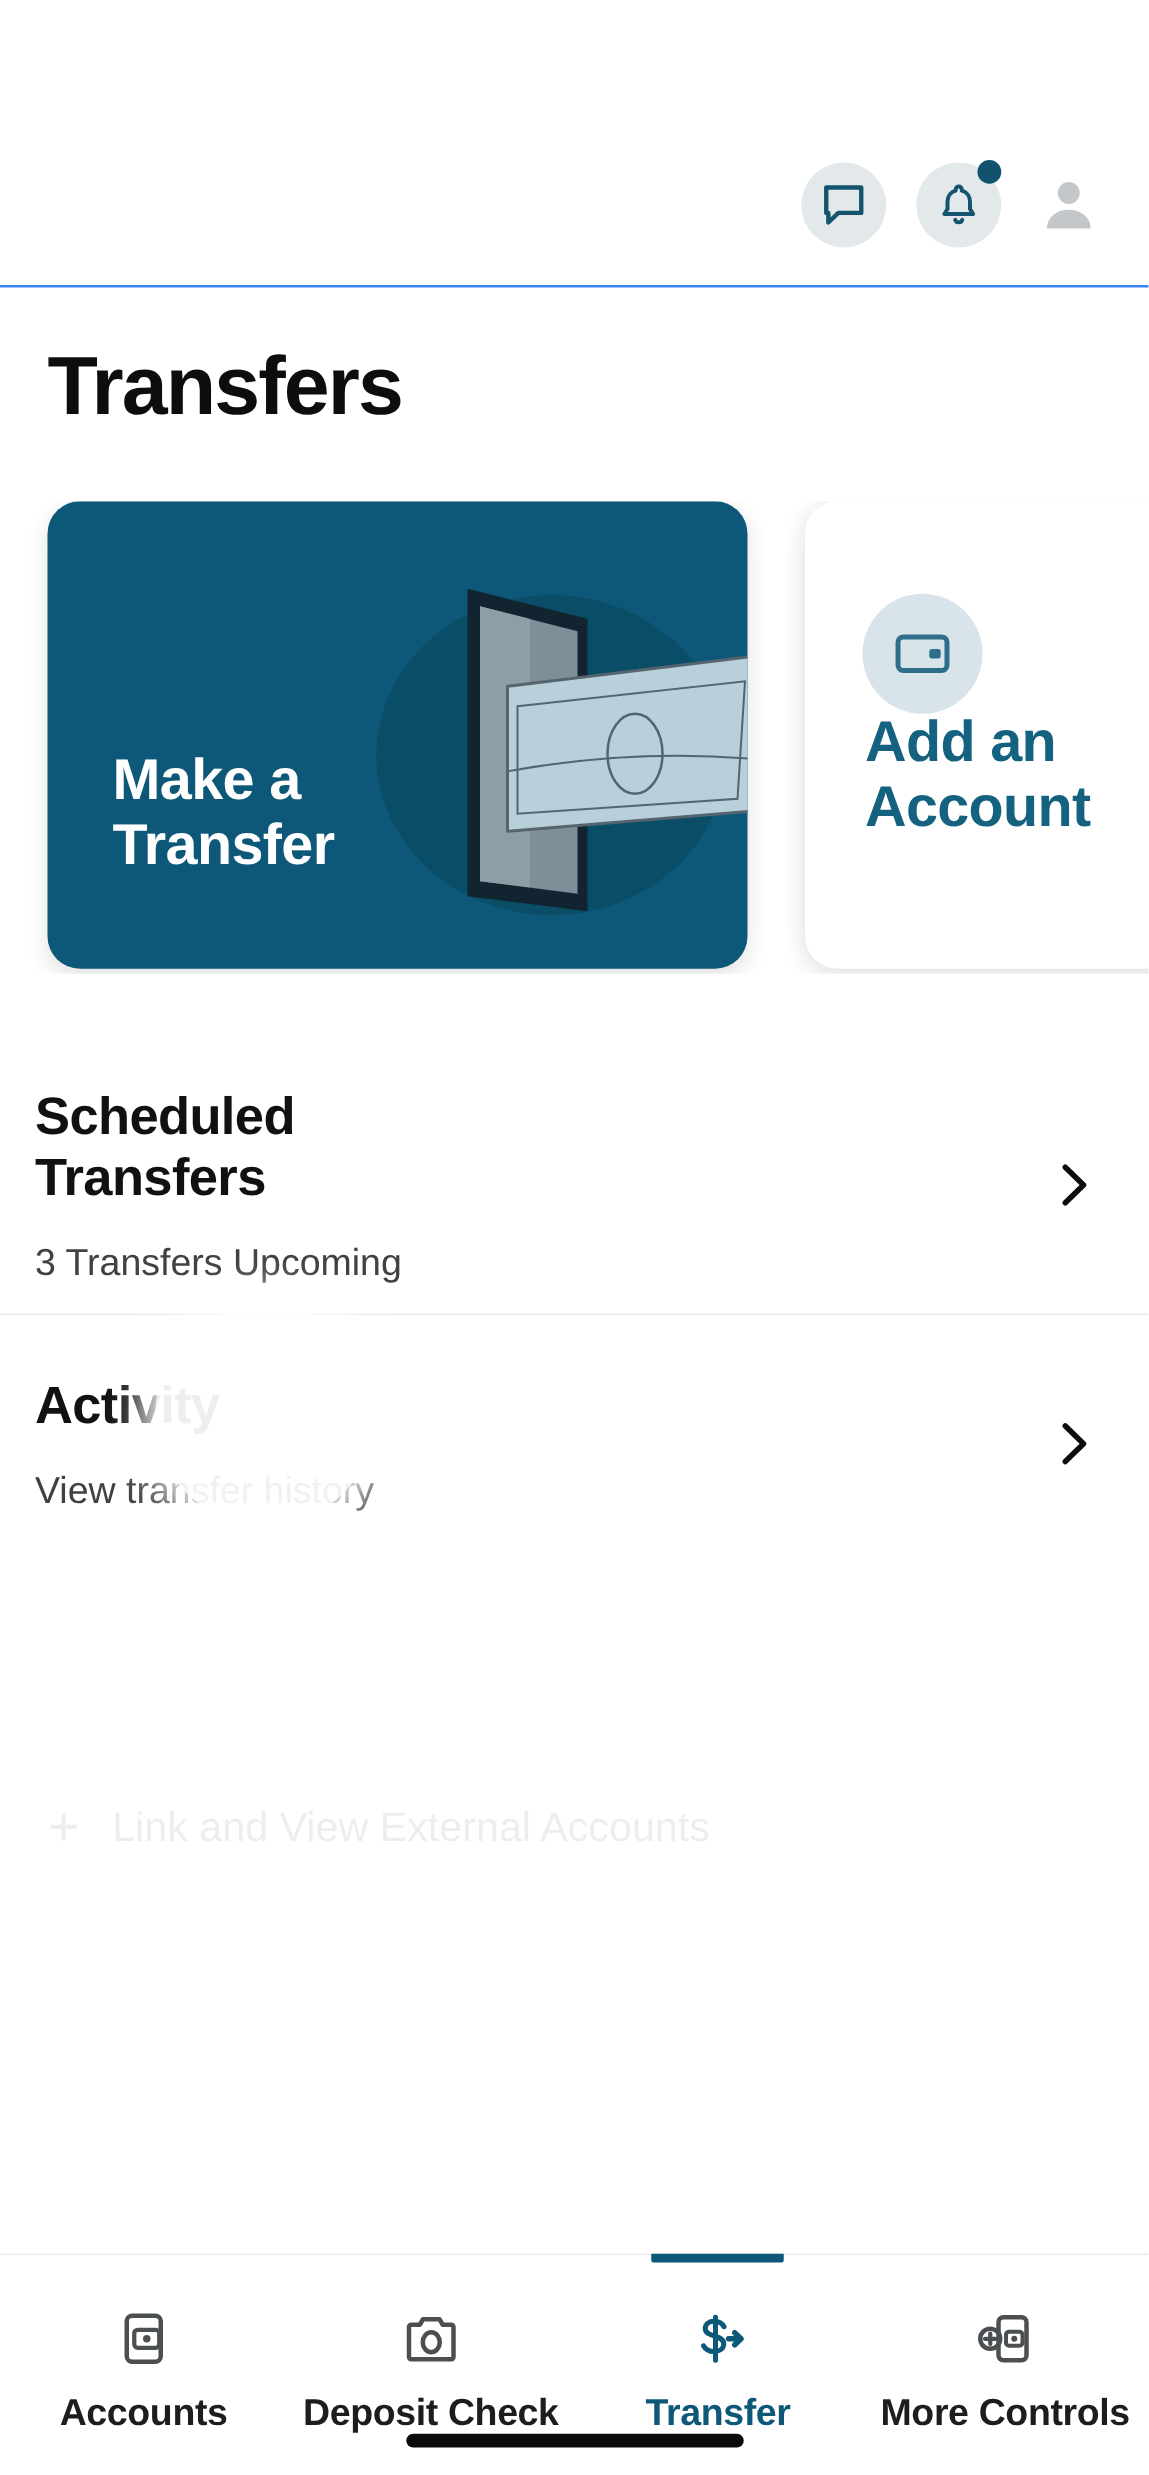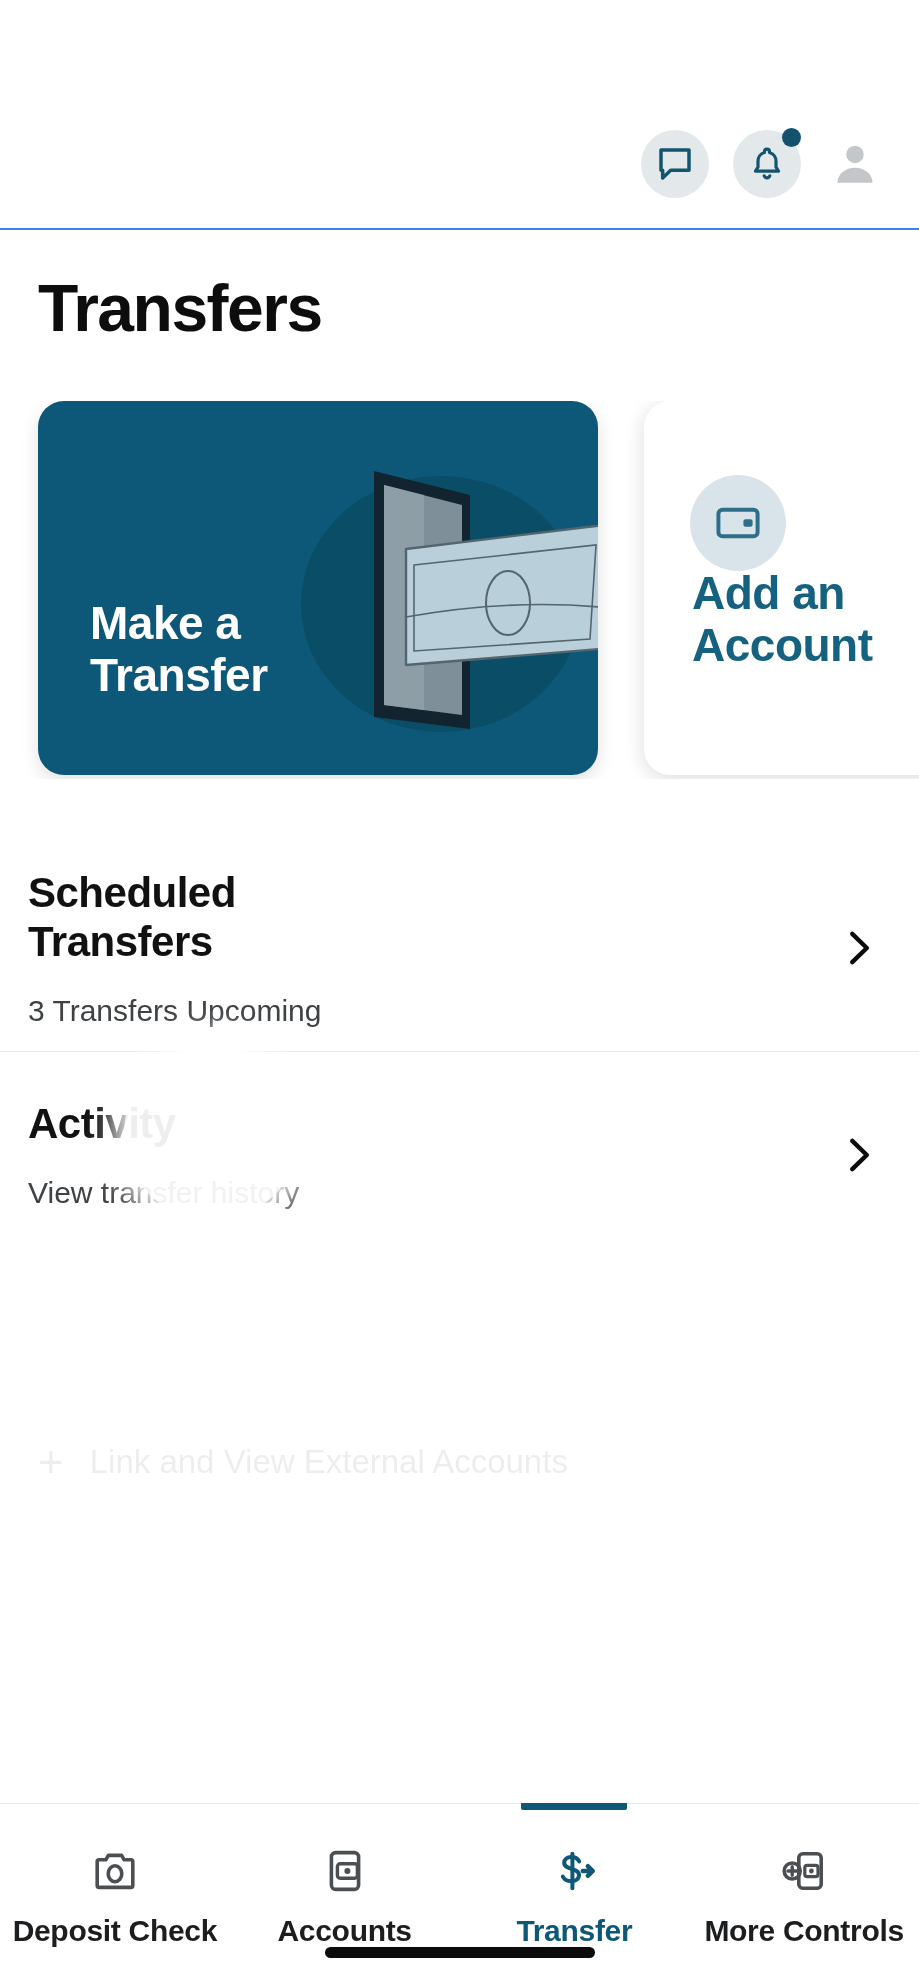--- a/index.html
+++ b/index.html
@@ -401,36 +401,36 @@
       <span class="ghost-label">Link and View External Accounts</span>
     </div>
 
     <div class="ripple"></div>
 
     <div class="tabbar">
 
       <div class="tab">
         <span class="tab-icon">
           <svg width="48" height="48" viewBox="0 0 24 24">
-            <path d="M4 6.4h3.4l1.3-2.2h6.6l1.3 2.2H20a.9.9 0 0 1 .9.9v12a.9.9 0 0 1-.9.9H4a.9.9 0 0 1-.9-.9v-12a.9.9 0 0 1 .9-.9z" fill="none" stroke="#4b4f52" stroke-width="1.8" stroke-linejoin="round"></path>
-            <ellipse cx="12" cy="13.4" rx="3.4" ry="4" fill="none" stroke="#4b4f52" stroke-width="1.8"></ellipse>
-          </svg>
-        </span>
-        <span class="tab-label">Deposit Check</span>
-      </div>
-
-      <div class="tab">
-        <span class="tab-icon">
-          <svg width="48" height="48" viewBox="0 0 24 24">
             <rect x="5.2" y="2.8" width="13.6" height="18.4" rx="2.2" fill="none" stroke="#4b4f52" stroke-width="1.8"></rect>
             <rect x="8.2" y="8.4" width="10" height="7.2" rx="1.4" fill="none" stroke="#4b4f52" stroke-width="1.7"></rect>
             <circle cx="13.2" cy="12" r="1.5" fill="#4b4f52"></circle>
           </svg>
         </span>
         <span class="tab-label">Accounts</span>
+      </div>
+
+      <div class="tab">
+        <span class="tab-icon">
+          <svg width="48" height="48" viewBox="0 0 24 24">
+            <path d="M4 6.4h3.4l1.3-2.2h6.6l1.3 2.2H20a.9.9 0 0 1 .9.9v12a.9.9 0 0 1-.9.9H4a.9.9 0 0 1-.9-.9v-12a.9.9 0 0 1 .9-.9z" fill="none" stroke="#4b4f52" stroke-width="1.8" stroke-linejoin="round"></path>
+            <ellipse cx="12" cy="13.4" rx="3.4" ry="4" fill="none" stroke="#4b4f52" stroke-width="1.8"></ellipse>
+          </svg>
+        </span>
+        <span class="tab-label">Deposit Check</span>
       </div>
 
       <div class="tab active">
         <span class="tab-indicator"></span>
         <span class="tab-icon">
           <svg width="48" height="48" viewBox="0 0 24 24">
             <path d="M11.2 3.4v17.2" stroke="#0d5878" stroke-width="2" stroke-linecap="round"></path>
             <path d="M14.6 7.2c-.8-1.5-2.3-2.2-3.9-2.2-2.1 0-3.6 1.1-3.6 2.9 0 3.8 7.4 2.2 7.4 6.1 0 2-1.8 3.1-3.9 3.1-1.9 0-3.4-.8-4.2-2.3" fill="none" stroke="#0d5878" stroke-width="2" stroke-linecap="round"></path>
             <path d="M16.4 12h4.6M18.9 9.6 21.4 12l-2.5 2.4" fill="none" stroke="#0d5878" stroke-width="2.2" stroke-linecap="round" stroke-linejoin="round"></path>
           </svg>

